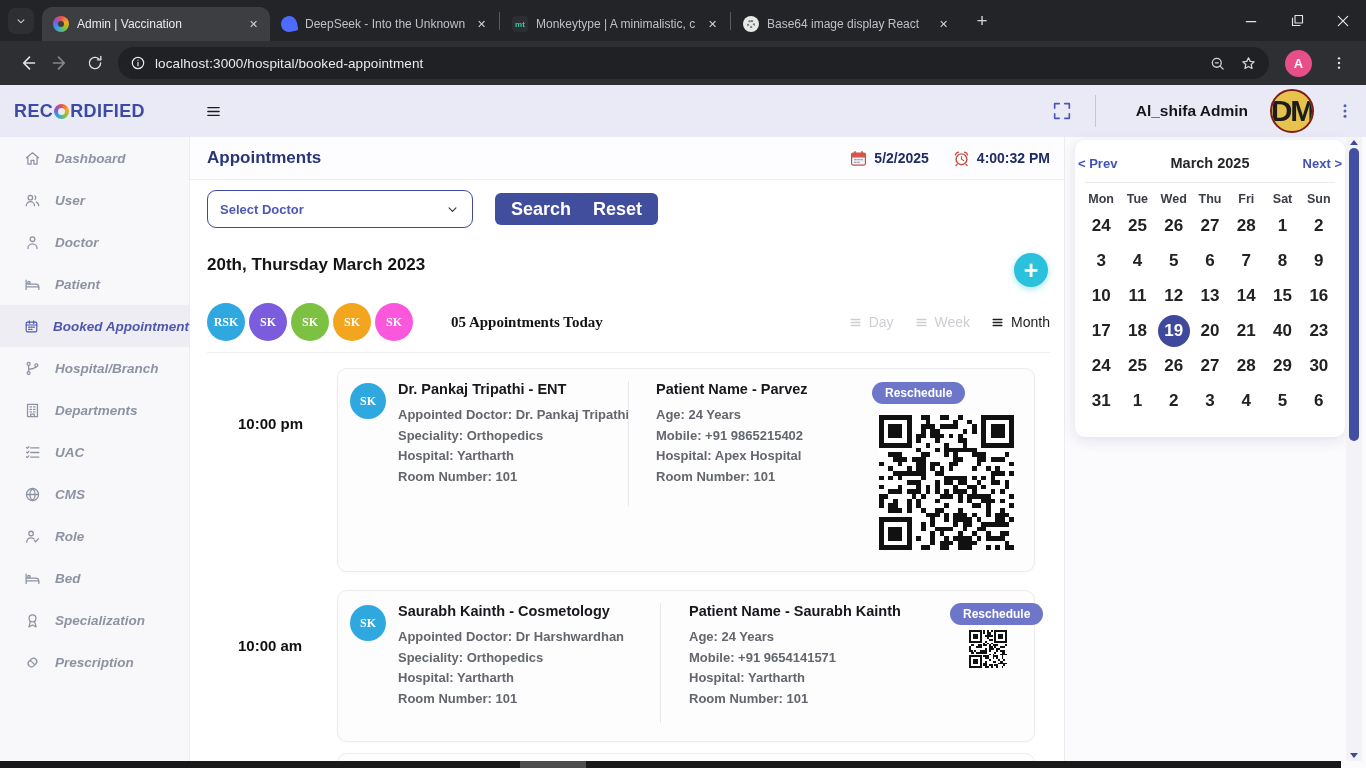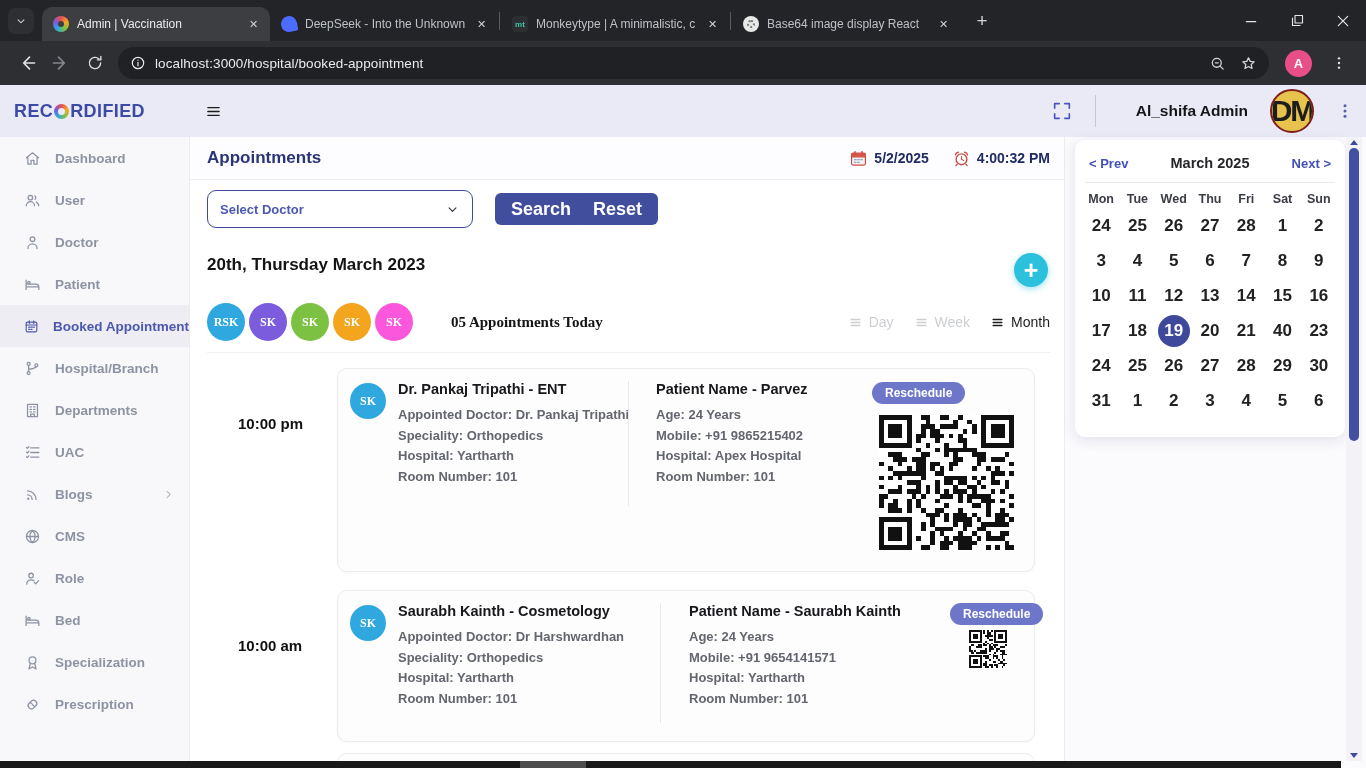--- a/index.html
+++ b/index.html
@@ -58,21 +58,21 @@
   .fullscr{color:#4a55c0;}
   .hdiv{width:1px;height:32px;background:#c3c6e0;}
   .adminname{font-size:15.5px;font-weight:bold;color:#15151a;margin-left:18px;}
   .useravatar{width:44px;height:44px;border-radius:50%;background:#e7c34d;border:2px solid #7f1d1d;
               overflow:hidden;display:flex;align-items:center;justify-content:center;
               font-weight:bold;font-size:30px;color:#1d1d1d;letter-spacing:-2px;}
   .hdots{color:#565fae;}
 
   
   .sidebar{position:absolute;left:0;top:137px;width:190px;height:631px;background:#f8f8fa;
-           border-right:1px solid #ececef;padding-top:0;}
+           border-right:1px solid #ececef;padding-top:0;font-style:italic;}
   .sitem{height:42px;display:flex;align-items:center;padding-left:24px;gap:14px;color:#8d93a2;
          font-size:13.5px;font-weight:600;}
   .sitem .lbl{white-space:nowrap;}
   .sitem.active{background:#ededf3;color:#4d57ad;}
   .sitem .chev{margin-left:auto;margin-right:14px;color:#8d93a2;}
 
   
   .main{position:absolute;left:190px;top:137px;width:1176px;height:631px;background:#fff;overflow:hidden;}
   .rightstrip{position:absolute;left:874px;top:0;width:302px;height:631px;background:#fbfbfd;border-left:1px solid #ebebf0;}
   .mainhead{position:absolute;left:0;top:0;width:874px;height:43px;background:#fdfdff;border-bottom:1px solid #ececf2;
@@ -113,21 +113,21 @@
   .card .dlines{left:60px;}
   .card .vdiv{position:absolute;top:12px;width:1px;background:#e7e7ec;}
   .resched{position:absolute;background:#6e76ca;color:#fff;font-size:12px;font-weight:bold;border-radius:11px;
            padding:4px 13px;}
   .qrbox{position:absolute;background:#fff;}
   .card.stub{top:616px;height:80px;}
 
   
   .cal{position:absolute;left:1075px;top:140px;width:270px;height:297px;background:#fff;border-radius:10px;
        box-shadow:0 3px 14px rgba(60,60,110,.14);}
-  .calhead{display:flex;align-items:center;padding:15px 14px 11px;}
+  .calhead{display:flex;align-items:center;padding:15px 3px 11px;}
   .calnav{font-size:13px;font-weight:bold;color:#4252b4;}
   .caltitle{flex:1;text-align:center;font-size:14.5px;font-weight:bold;color:#26262b;}
   .caldiv{height:1px;background:#e9e9ee;margin:0 10px;}
   .caldays{display:grid;grid-template-columns:repeat(7,1fr);padding:9px 8px 2px;text-align:center;
            font-size:12.5px;font-weight:bold;color:#3a3d45;}
   .calgrid{display:grid;grid-template-columns:repeat(7,1fr);padding:0 8px;}
   .calcell{height:35px;display:flex;align-items:center;justify-content:center;font-size:17px;font-weight:600;color:#222;}
   .calcell .inner{width:32px;height:32px;border-radius:50%;display:flex;align-items:center;justify-content:center;}
   .calcell.sel .inner{background:#3e499c;color:#fff;}
 
@@ -324,30 +324,20 @@
           <path d="M9.5 20.5v-3.5h5v3.5M8.5 7h2M13.5 7h2M8.5 10.5h2M13.5 10.5h2M8.5 14h2M13.5 14h2"></path>
         </svg>
         <span class="lbl">Departments</span>
       </div>
       <div class="sitem">
         <svg viewBox="0 0 24 24" width="17" height="17" class="ico">
           <path d="M9.5 5.5H21M9.5 12H21M9.5 18.5H21"></path>
           <path d="M3.5 5l1.2 1.2L7 3.8M3.5 11.5l1.2 1.2L7 10.3M3.5 18l1.2 1.2L7 16.8"></path>
         </svg>
         <span class="lbl">UAC</span>
-      </div>
-      <div class="sitem">
-        <svg viewBox="0 0 24 24" width="17" height="17" class="ico">
-          <path d="M5 12.5a6.5 6.5 0 0 1 6.5 6.5M5 7a12 12 0 0 1 12 12"></path>
-          <circle cx="6" cy="18" r="1.6" fill="currentColor" stroke="none"></circle>
-        </svg>
-        <span class="lbl">Blogs</span>
-        <svg viewBox="0 0 24 24" width="13" height="13" class="ico chev">
-          <path d="M9.5 6.5 15 12l-5.5 5.5"></path>
-        </svg>
       </div>
       <div class="sitem">
         <svg viewBox="0 0 24 24" width="17" height="17" class="ico">
           <circle cx="12" cy="12" r="8.5"></circle>
           <path d="M3.5 12h17M12 3.5c-2.5 2.3-3.8 5.2-3.8 8.5s1.3 6.2 3.8 8.5c2.5-2.3 3.8-5.2 3.8-8.5S14.5 5.8 12 3.5z"></path>
         </svg>
         <span class="lbl">CMS</span>
       </div>
       <div class="sitem">
         <svg viewBox="0 0 24 24" width="17" height="17" class="ico">

